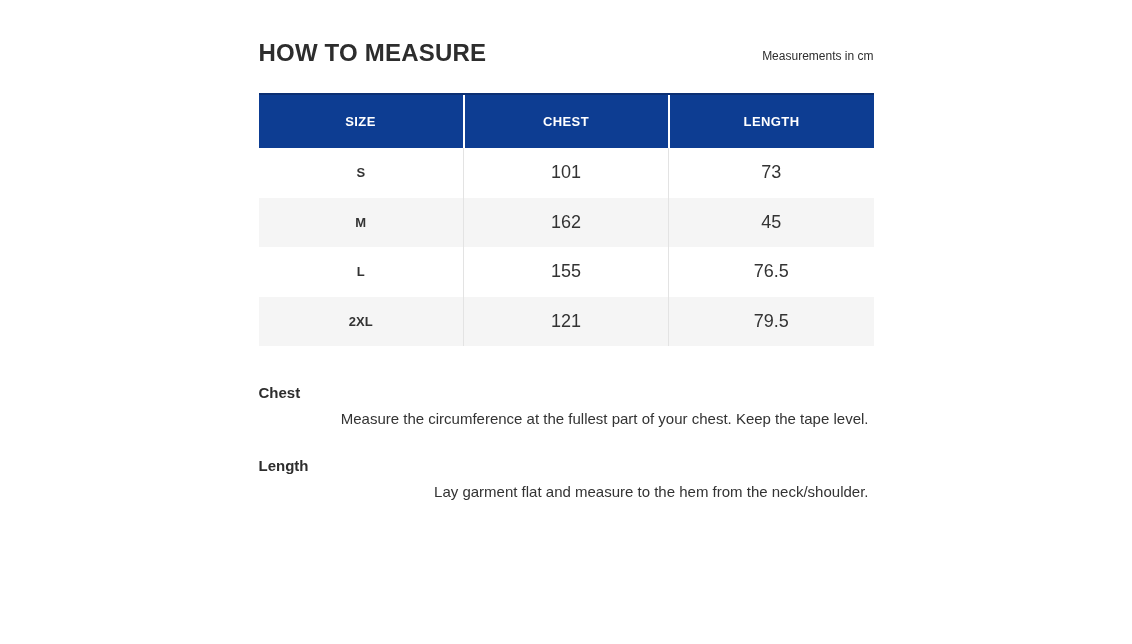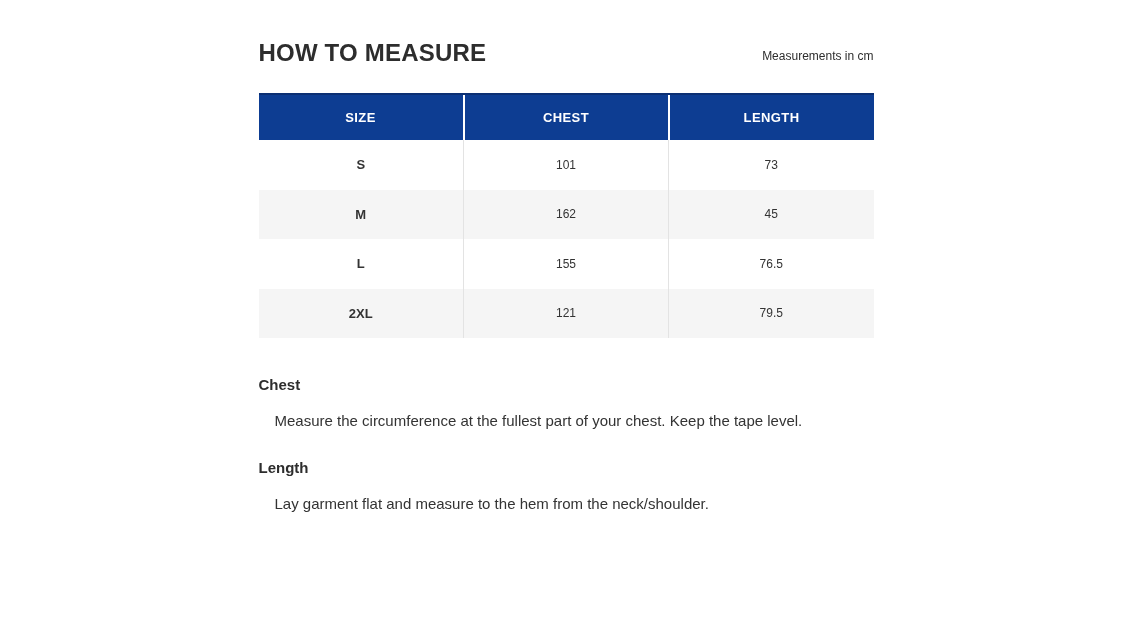--- a/index.html
+++ b/index.html
@@ -43,33 +43,33 @@
     border-collapse: collapse;
     table-layout: fixed;
     margin-top: 28px;
   }
   table.size-table thead th {
     background: #0d3d92;
     color: #ffffff;
     font-size: 13px;
     font-weight: 600;
     letter-spacing: 0.4px;
-    height: 46px;
+    height: 54px;
     vertical-align: middle;
     border-top: 2px solid #0b2f73;
     padding: 0;
   }
   table.size-table thead th + th {
     border-left: 2px solid #ffffff;
   }
   table.size-table tbody td {
     height: 49.5px;
     text-align: center;
     vertical-align: middle;
-    font-size: 12px;
+    font-size: 18px;
     color: #333333;
     padding: 0;
   }
   table.size-table tbody td + td {
     border-left: 1px solid #e3e3e3;
   }
   table.size-table tbody tr:nth-child(even) {
     background: #f5f5f5;
   }
   table.size-table tbody tr:nth-child(odd) {
@@ -88,22 +88,23 @@
   .note h3 {
     font-size: 15px;
     font-weight: 700;
     color: #2d2d2d;
     margin: 0 0 6px 0;
     line-height: 1.2;
   }
   .note p {
     font-size: 15px;
     color: #333333;
-    margin: 16px;
+    margin: 5px;
     line-height: 1.45;
+    text-align: right;
   }
 </style>
 </head>
 <body>
 
 <div class="wrap">
 
   <div class="header-row">
     <h1 class="page-title">HOW TO MEASURE</h1>
     <span class="units-note">Measurements in cm</span>

